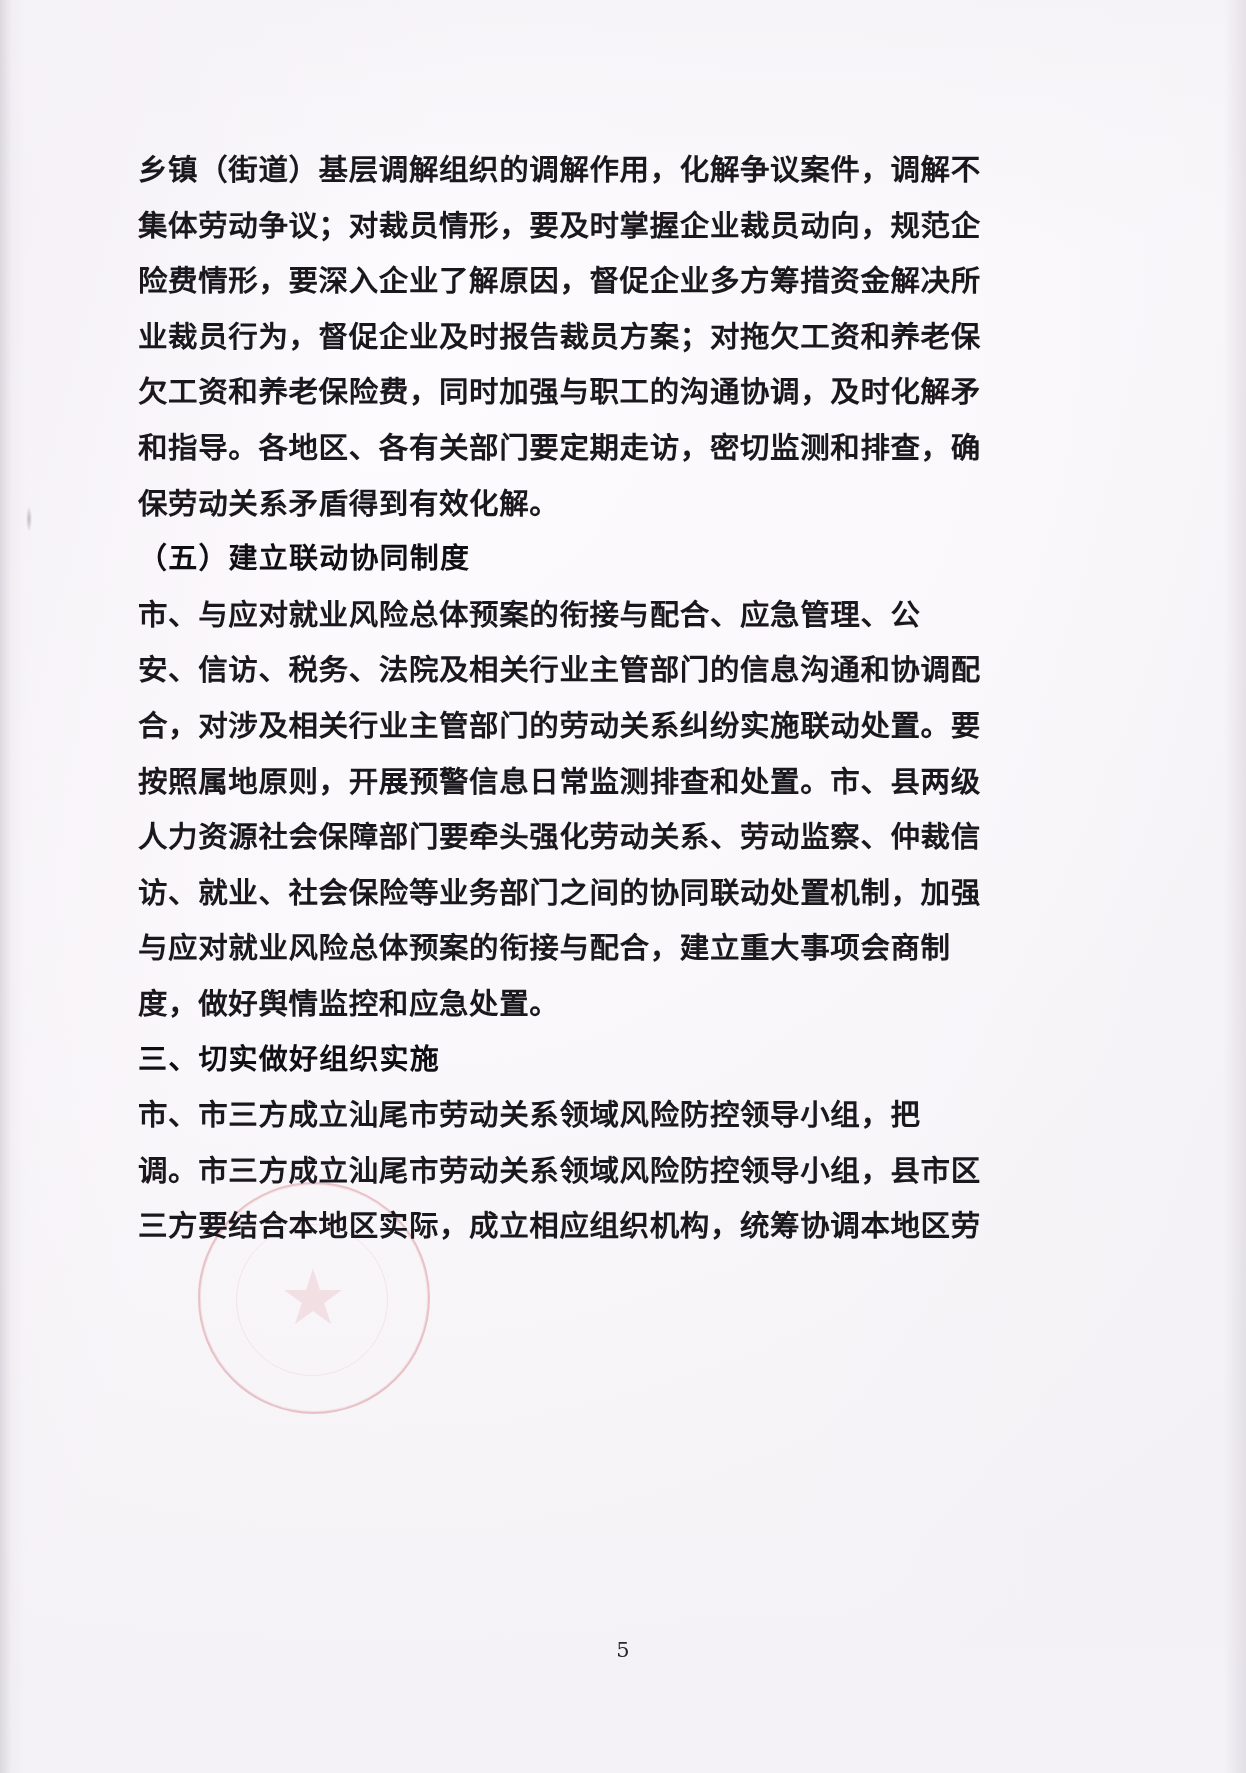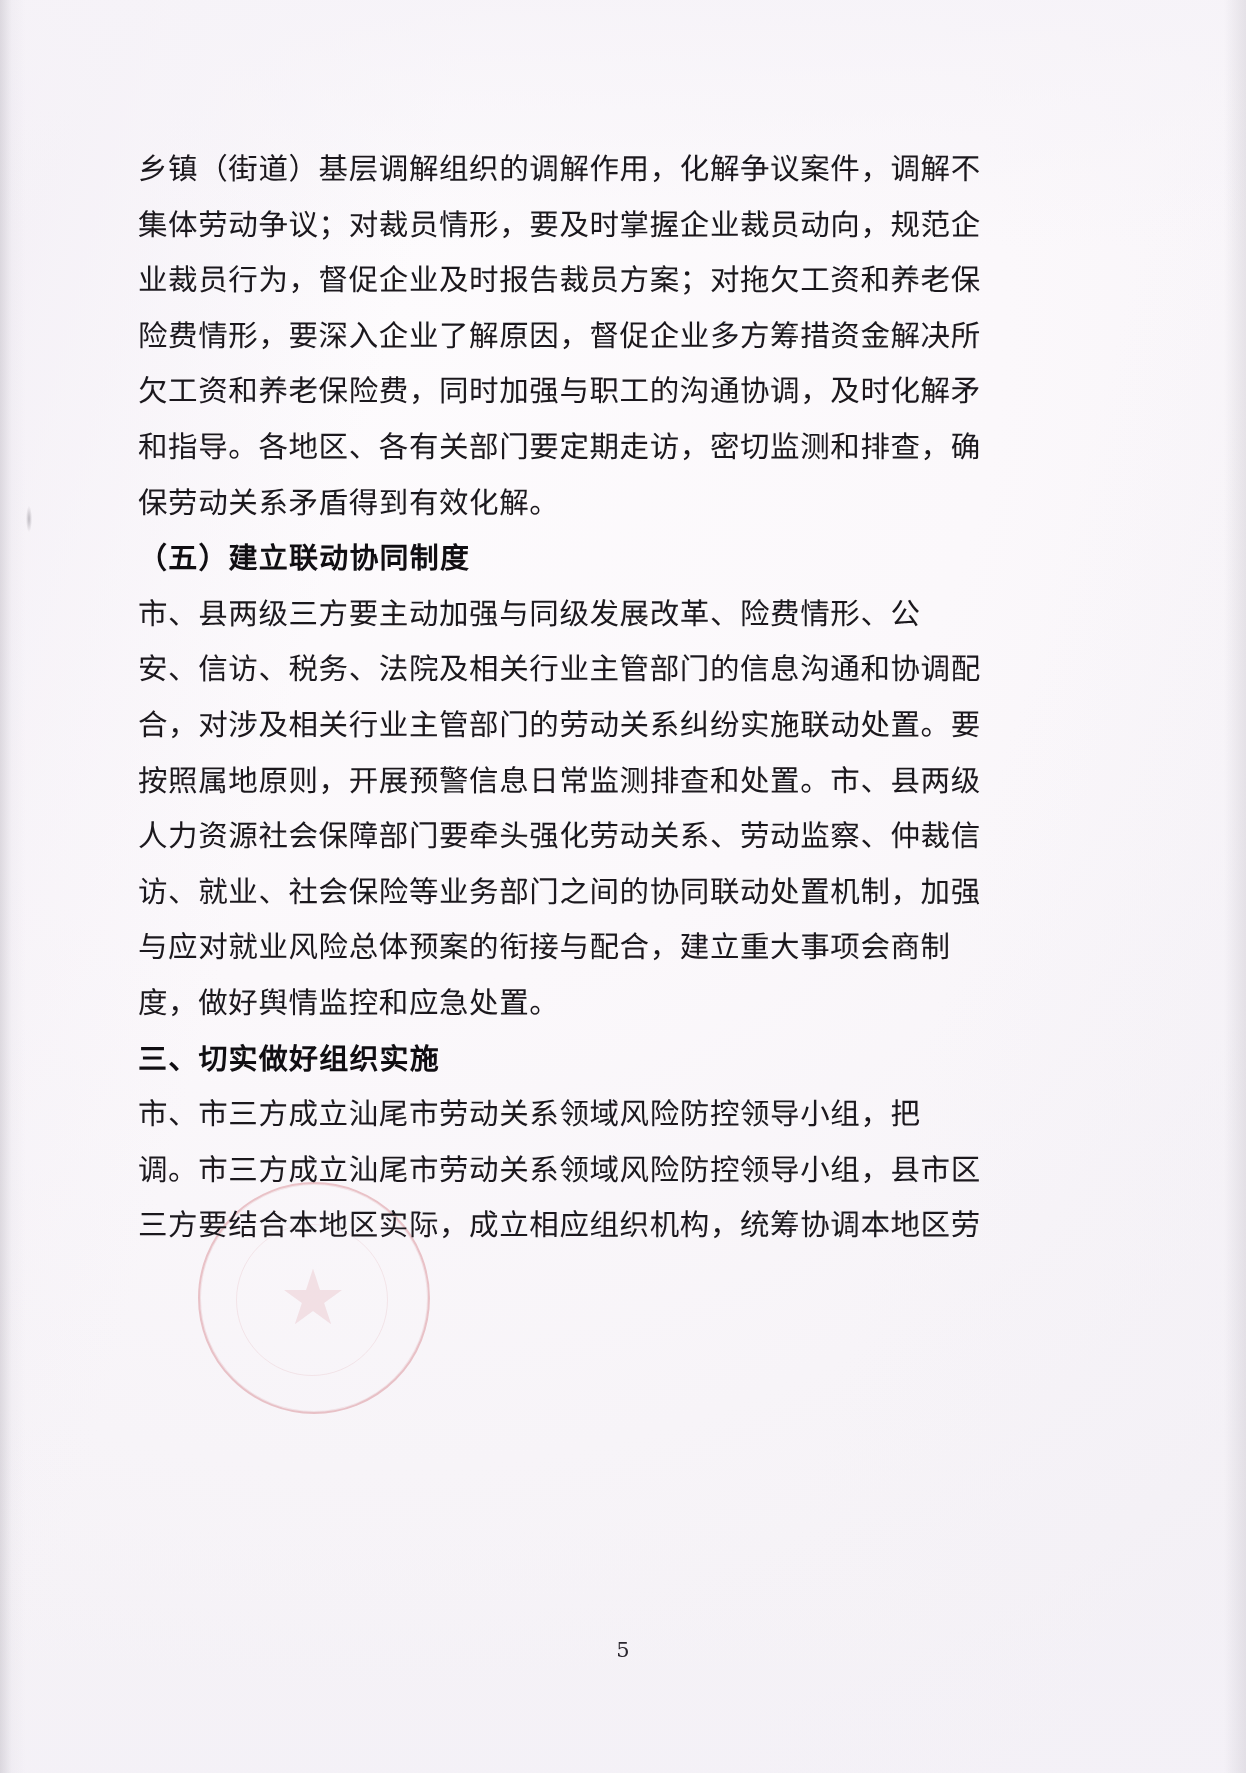--- a/index.html
+++ b/index.html
@@ -99,21 +99,21 @@
     color: #17151a;
     white-space: pre;
   }
 
   
   p.body-line {
     font-family: "DejaVu Serif", "Liberation Serif", serif;
     font-size: 29.5px;
     line-height: 55.6px;
     letter-spacing: 0.6px;
-    font-weight: 400;
+    font-weight: 700;
     color: #1b181d;
   }
 
   
   p.head-line {
     font-family: Liberation Serif, serif;
     font-size: 29px;
     line-height: 55.6px;
     letter-spacing: 1.2px;
     font-weight: 700;
@@ -142,27 +142,27 @@
   <div class="edge-shadow-right"></div>
   <div class="smudge"></div>
 
   <div class="seal"></div>
   <div class="seal-inner"></div>
   <div class="seal-star">★</div>
 
   <div class="content">
       <p class="body-line">乡镇（街道）基层调解组织的调解作用，化解争议案件，调解不</p>
       <p class="body-line">集体劳动争议；对裁员情形，要及时掌握企业裁员动向，规范企</p>
+      <p class="body-line">险费情形，要深入企业了解原因，督促企业多方筹措资金解决所</p>
       <p class="body-line">业裁员行为，督促企业及时报告裁员方案；对拖欠工资和养老保</p>
-      <p class="body-line">险费情形，要深入企业了解原因，督促企业多方筹措资金解决所</p>
       <p class="body-line">欠工资和养老保险费，同时加强与职工的沟通协调，及时化解矛</p>
       <p class="body-line">和指导。各地区、各有关部门要定期走访，密切监测和排查，确</p>
       <p class="body-line">保劳动关系矛盾得到有效化解。</p>
       <p class="head-line">（五）建立联动协同制度</p>
-      <p class="body-line">市、县两级三方要主动加强与同级发展改革、险费情形、公</p>
+      <p class="body-line">市、与应对就业风险总体预案的衔接与配合、应急管理、公</p>
       <p class="body-line">安、信访、税务、法院及相关行业主管部门的信息沟通和协调配</p>
       <p class="body-line">合，对涉及相关行业主管部门的劳动关系纠纷实施联动处置。要</p>
       <p class="body-line">按照属地原则，开展预警信息日常监测排查和处置。市、县两级</p>
       <p class="body-line">人力资源社会保障部门要牵头强化劳动关系、劳动监察、仲裁信</p>
       <p class="body-line">访、就业、社会保险等业务部门之间的协同联动处置机制，加强</p>
       <p class="body-line">与应对就业风险总体预案的衔接与配合，建立重大事项会商制</p>
       <p class="body-line">度，做好舆情监控和应急处置。</p>
       <p class="head-line">三、切实做好组织实施</p>
       <p class="body-line">市、市三方成立汕尾市劳动关系领域风险防控领导小组，把</p>
       <p class="body-line">调。市三方成立汕尾市劳动关系领域风险防控领导小组，县市区</p>

